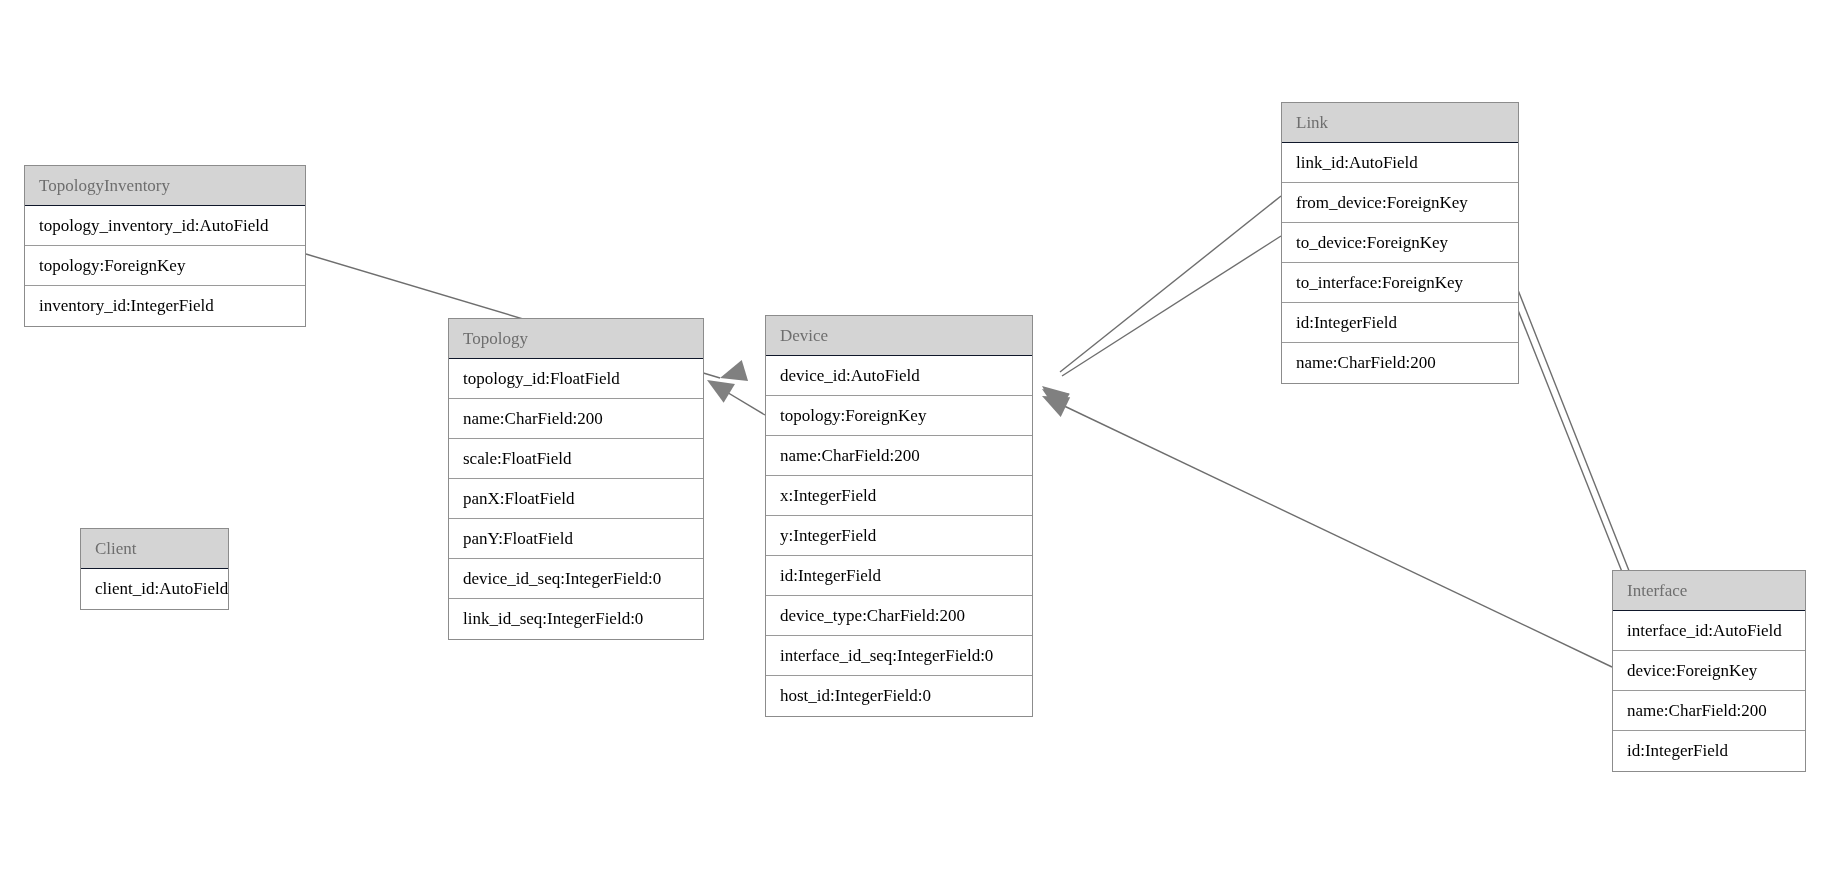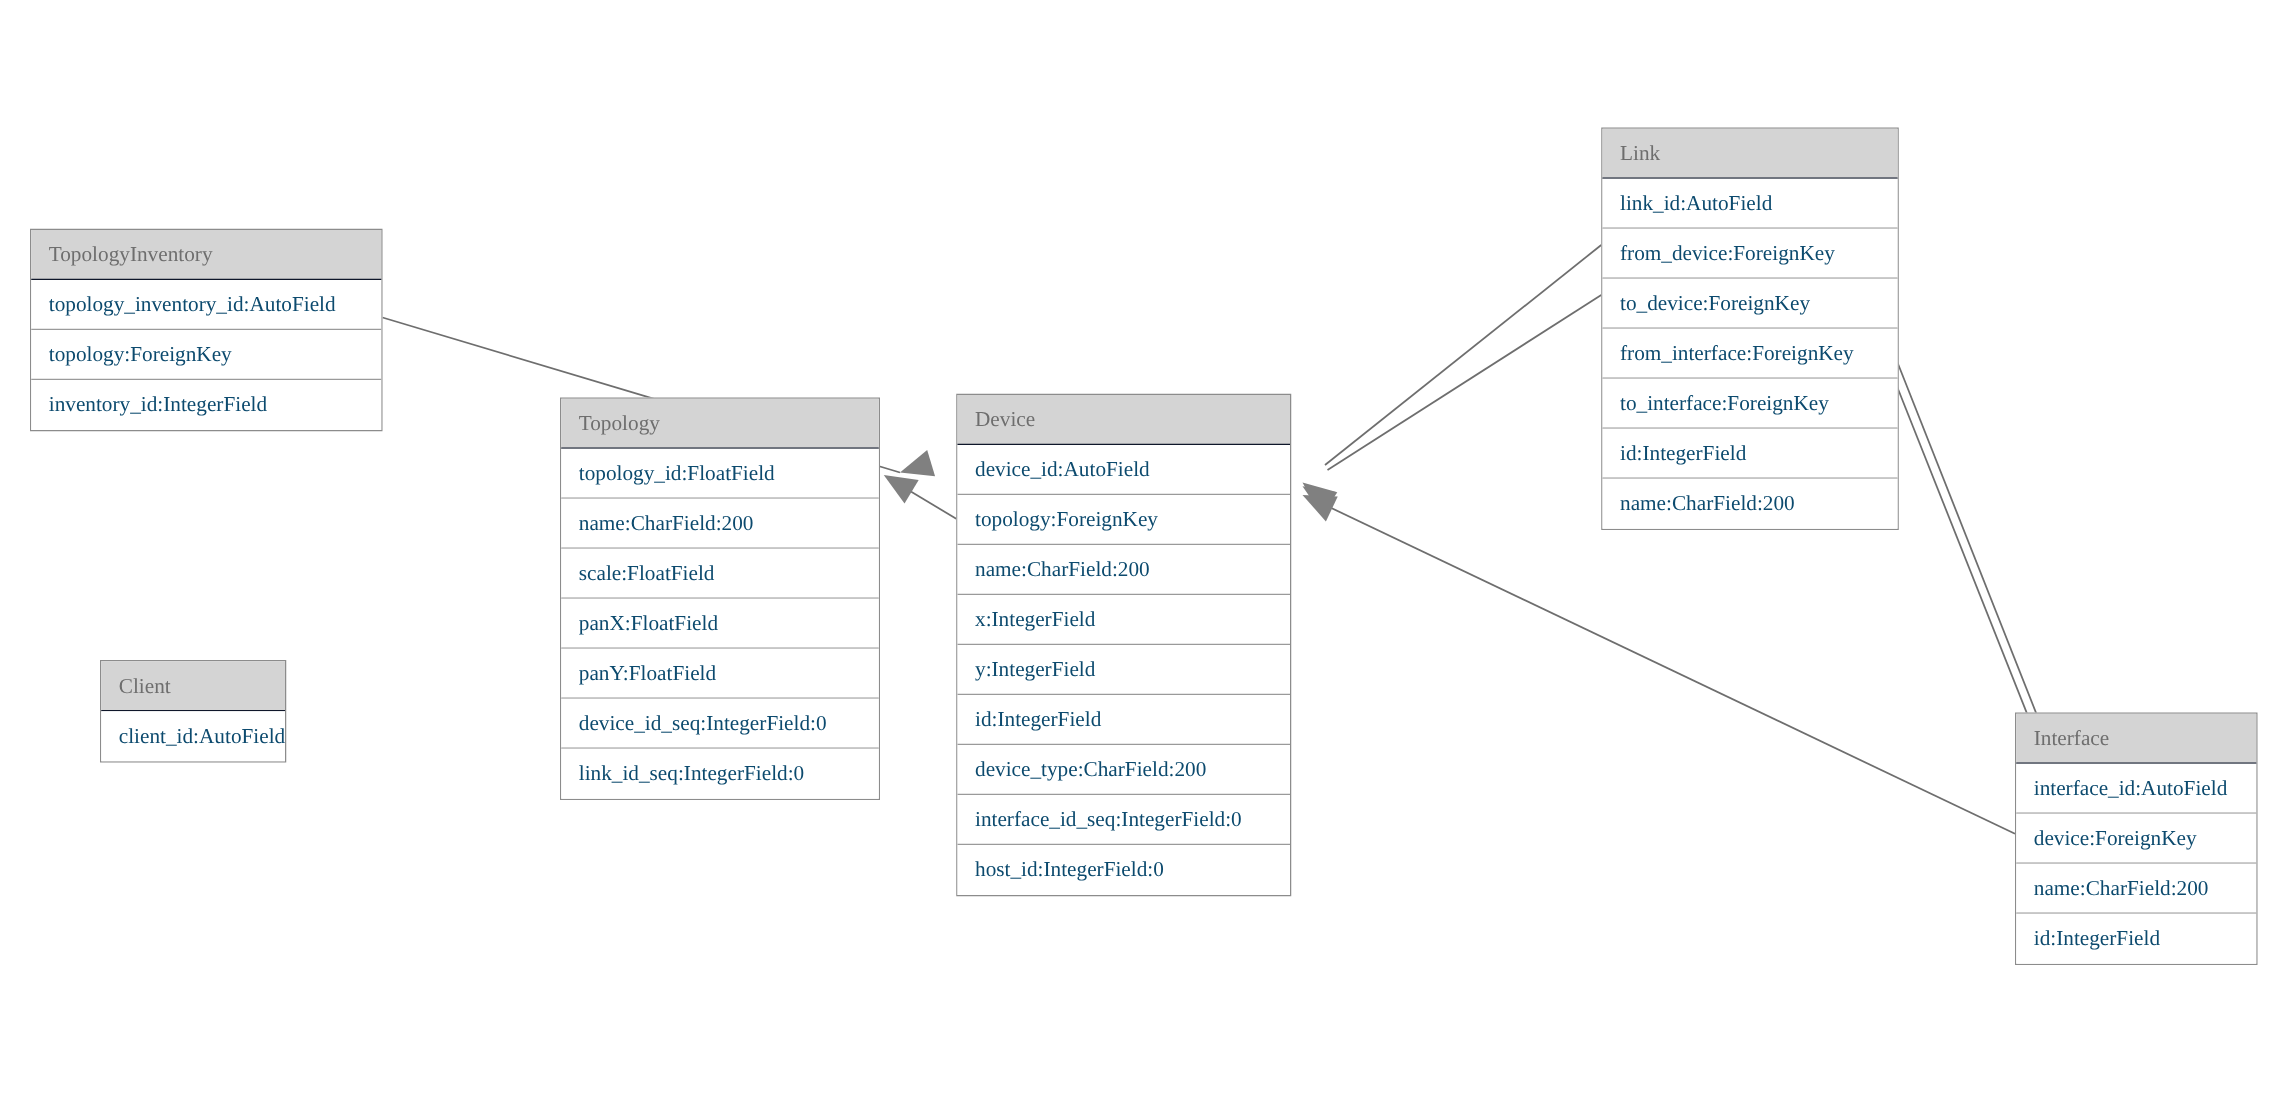--- a/index.html
+++ b/index.html
@@ -50,21 +50,21 @@
   }
   .field {
     box-sizing: border-box;
     height: 40px;
     line-height: 39px;
     padding: 0 14px;
     font-size: 17px;
     border-bottom: 1px solid #9a9a9a;
     white-space: nowrap;
     overflow: hidden;
-    color: #0c4a6e;
+    color: #000000;
     background: #ffffff;
   }
   .field:last-child {
     border-bottom: none;
   }
 </style>
 </head>
 <body>
 
 <div id="canvas">
@@ -79,21 +79,21 @@
       <path d="M 1281 236 L 1062 376" stroke="#6e6e6e" stroke-width="1.4" fill="none"></path>
       <polygon points="0,0 -26,-11 -26,11" fill="#808080" transform="translate(1042,389) rotate(212.6)"></polygon>
       <path d="M 1612 667 L 1060 404" stroke="#6e6e6e" stroke-width="1.4" fill="none"></path>
       <polygon points="0,0 -26,-11 -26,11" fill="#808080" transform="translate(1042,396) rotate(205.5)"></polygon>
       <path d="M 1510 290 L 1632 597" stroke="#6e6e6e" stroke-width="1.4" fill="none"></path>
       <polygon points="0,0 -26,-11 -26,11" fill="#808080" transform="translate(1641,621) rotate(68.3)"></polygon>
       <path d="M 1518 290 L 1639 596" stroke="#6e6e6e" stroke-width="1.4" fill="none"></path>
       <polygon points="0,0 -26,-11 -26,11" fill="#808080" transform="translate(1648,619) rotate(68.4)"></polygon>
     </svg>
 
-<div class="entity" style="left: 24px; top: 183px; width: 282px;">
+<div class="entity" style="left: 24px; top: 165px; width: 282px;">
       <div class="entity-header">TopologyInventory</div>
       <ul class="field-list">
         <li class="field">topology_inventory_id:AutoField</li>
         <li class="field">topology:ForeignKey</li>
         <li class="field">inventory_id:IntegerField</li>
       </ul>
     </div>
     <div class="entity" style="left: 448px; top: 318px; width: 256px;">
       <div class="entity-header">Topology</div>
       <ul class="field-list">
@@ -119,21 +119,20 @@
         <li class="field">interface_id_seq:IntegerField:0</li>
         <li class="field">host_id:IntegerField:0</li>
       </ul>
     </div>
     <div class="entity" style="left: 1281px; top: 102px; width: 238px;">
       <div class="entity-header">Link</div>
       <ul class="field-list">
         <li class="field">link_id:AutoField</li>
         <li class="field">from_device:ForeignKey</li>
         <li class="field">to_device:ForeignKey</li>
-        <li class="field">from_interface:ForeignKey</li>
         <li class="field">to_interface:ForeignKey</li>
         <li class="field">id:IntegerField</li>
         <li class="field">name:CharField:200</li>
       </ul>
     </div>
     <div class="entity" style="left: 80px; top: 528px; width: 149px;">
       <div class="entity-header">Client</div>
       <ul class="field-list">
         <li class="field">client_id:AutoField</li>
       </ul>

